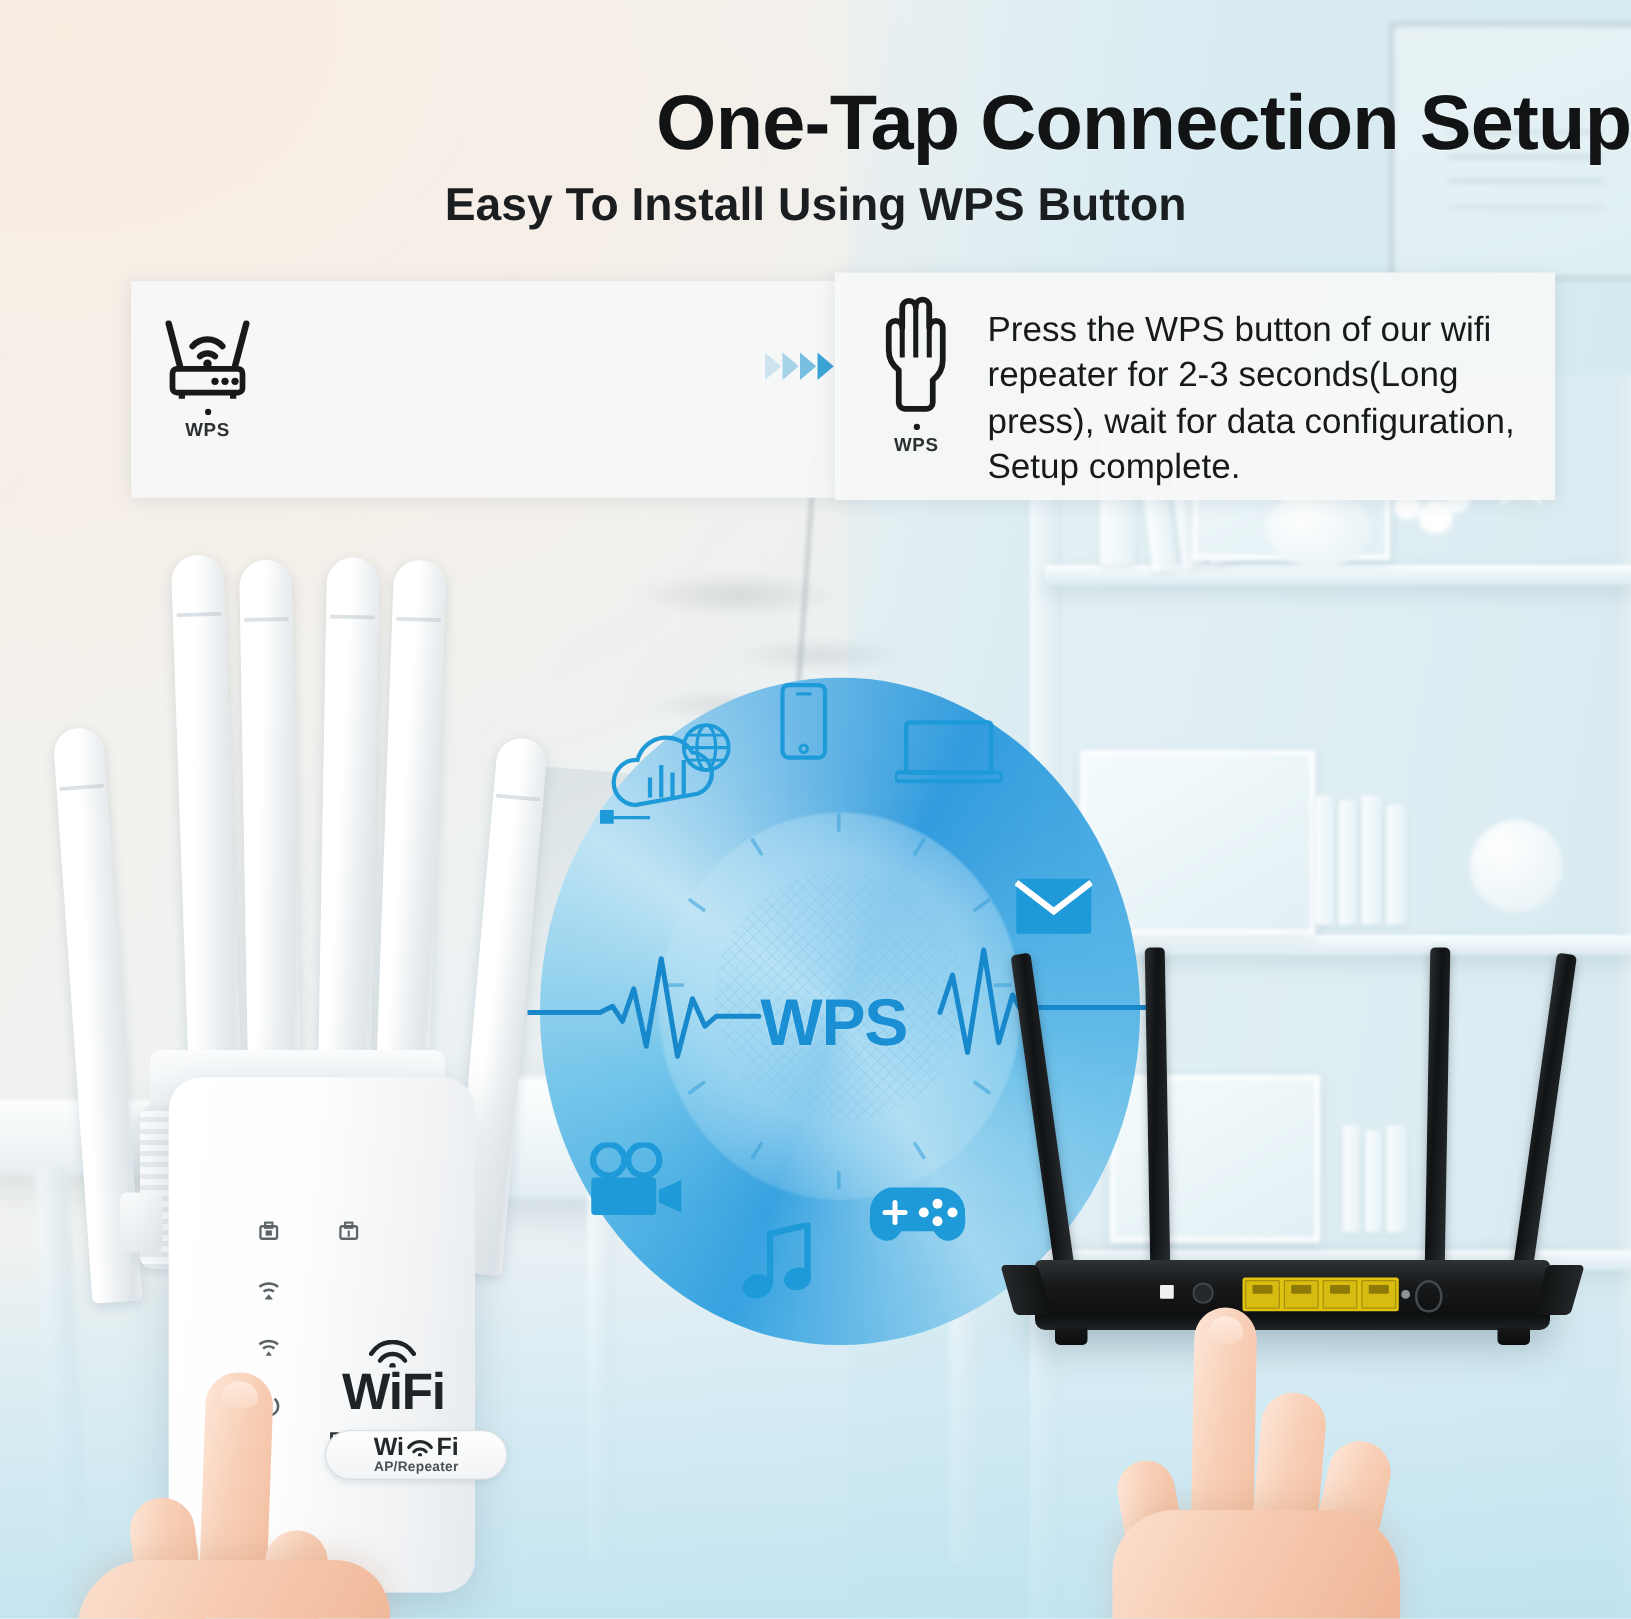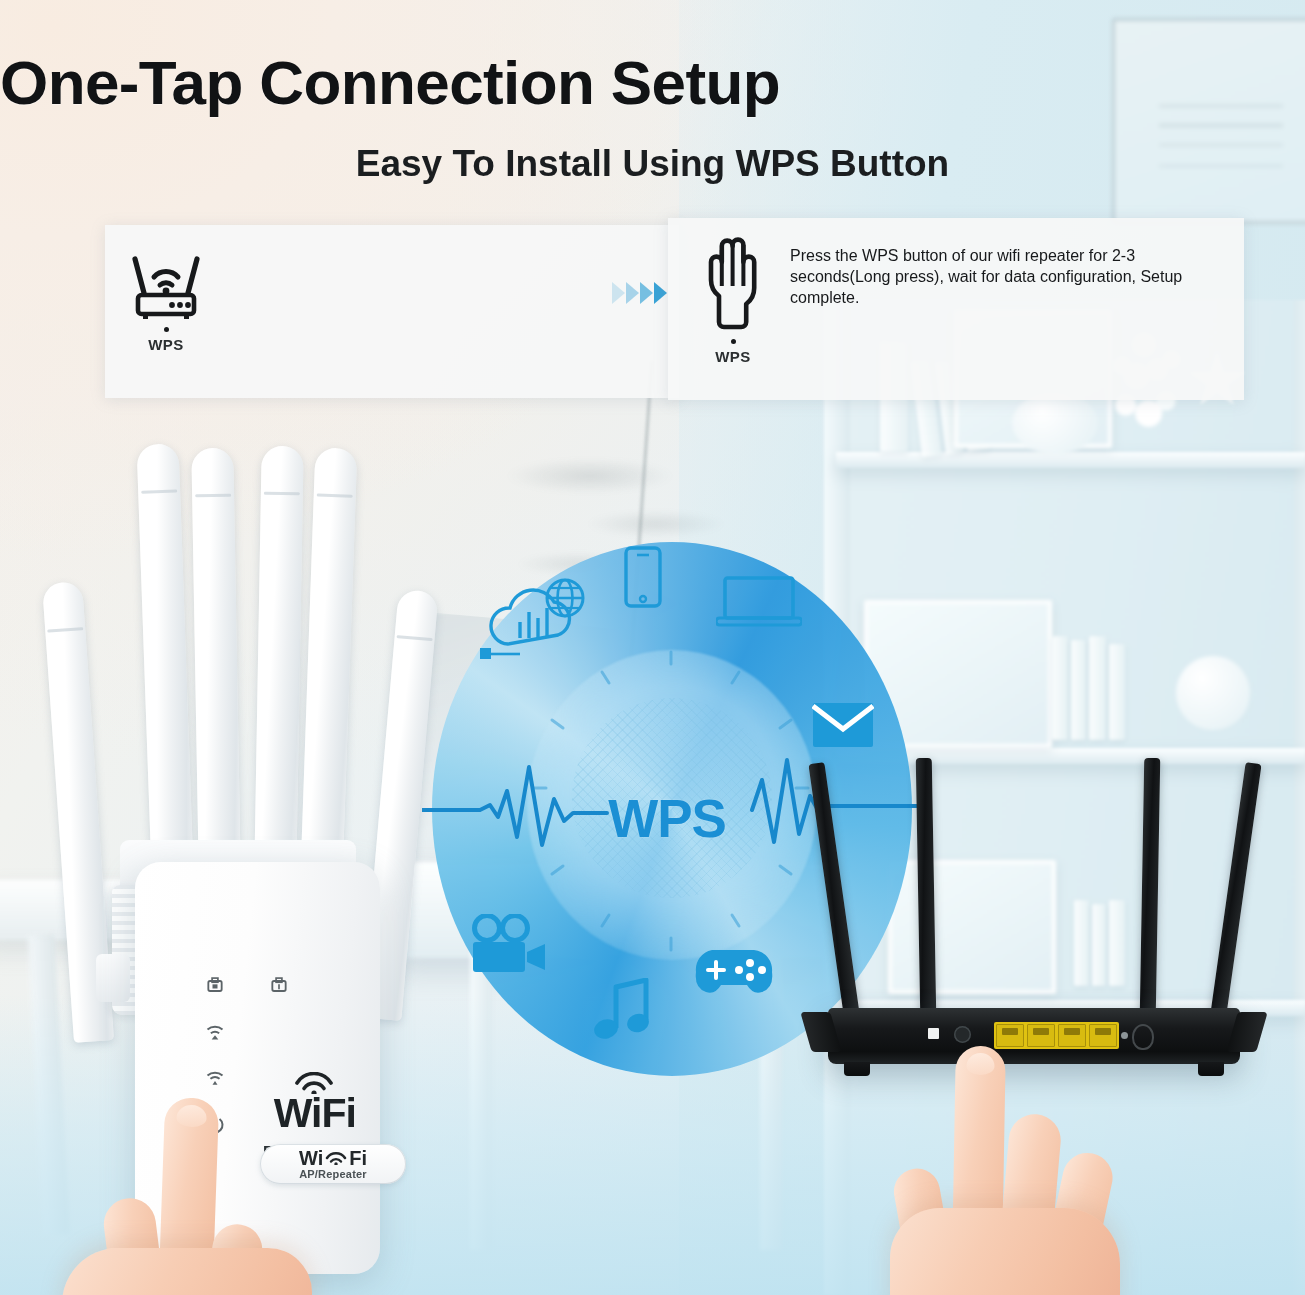--- a/index.html
+++ b/index.html
@@ -136,21 +136,21 @@
     background:linear-gradient(90deg,#f2f7f9,#dee7ea); filter:blur(2.4px);
     transform:rotate(-3deg);
   }
   .floor-wash{
     position:absolute; left:0; right:0; bottom:0; height:300px;
     background:linear-gradient(180deg,rgba(216,238,246,0) 0%, rgba(200,231,243,.55) 45%, rgba(186,225,240,.80) 100%);
   }
 
   
   .headline{
-    position:absolute; left:0; right:0; top:52px; text-align:left;
+    position:absolute; left:0; right:0; top:68px; text-align:right;
     font-size:62px; font-weight:bold; color:#111315;
     letter-spacing:-.6px; line-height:1;
     text-shadow:0 1px 0 rgba(255,255,255,.45);
   }
   .subhead{
     position:absolute; left:0; right:0; top:145px; text-align:center;
     font-size:37px; color:#1b1e20; font-weight:700; line-height:1;
   }
 
   
@@ -169,21 +169,21 @@
   .card.left .card-icon{padding-top:12px;}
   .card.right .card-icon{padding-top:4px;}
   .wps-tag{
     font-size:15px; font-weight:bold; color:#2b2f31; letter-spacing:.5px;
     margin-top:4px;
   }
   .card-text{
     flex:1 1 auto; font-size:22.5px; color:#17191b;
     line-height:1.30; padding-top:22px; padding-left:12px;
   }
-  .card.right .card-text{padding-top:14px; padding-left:14px; font-size:16px;}
+  .card.right .card-text{padding-top:14px; padding-left:14px; font-size:28px;}
 
   
   .chevrons{
     position:absolute; left:612px; top:282px;
     display:flex; align-items:center; gap:1px;
   }
   .chev{
     width:0;height:0;
     border-top:11px solid transparent;
     border-bottom:11px solid transparent;

